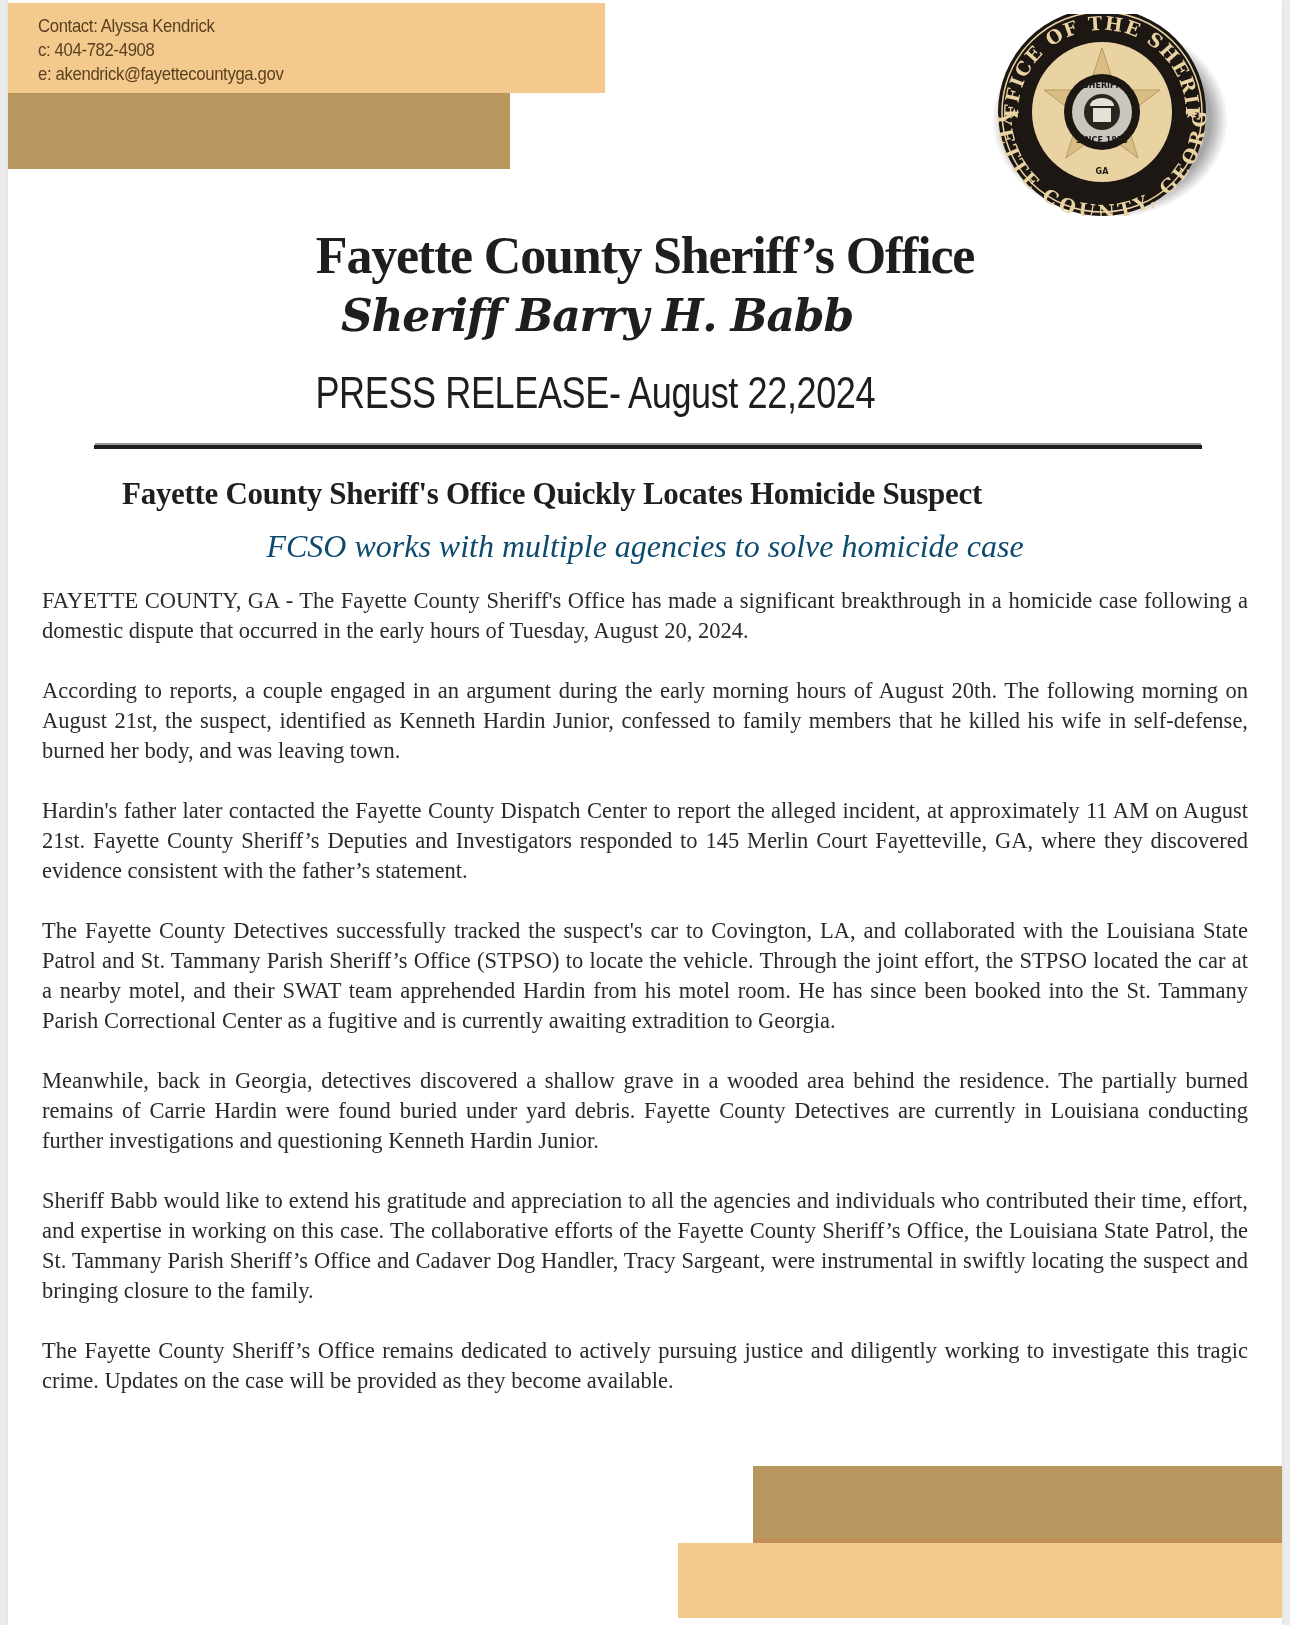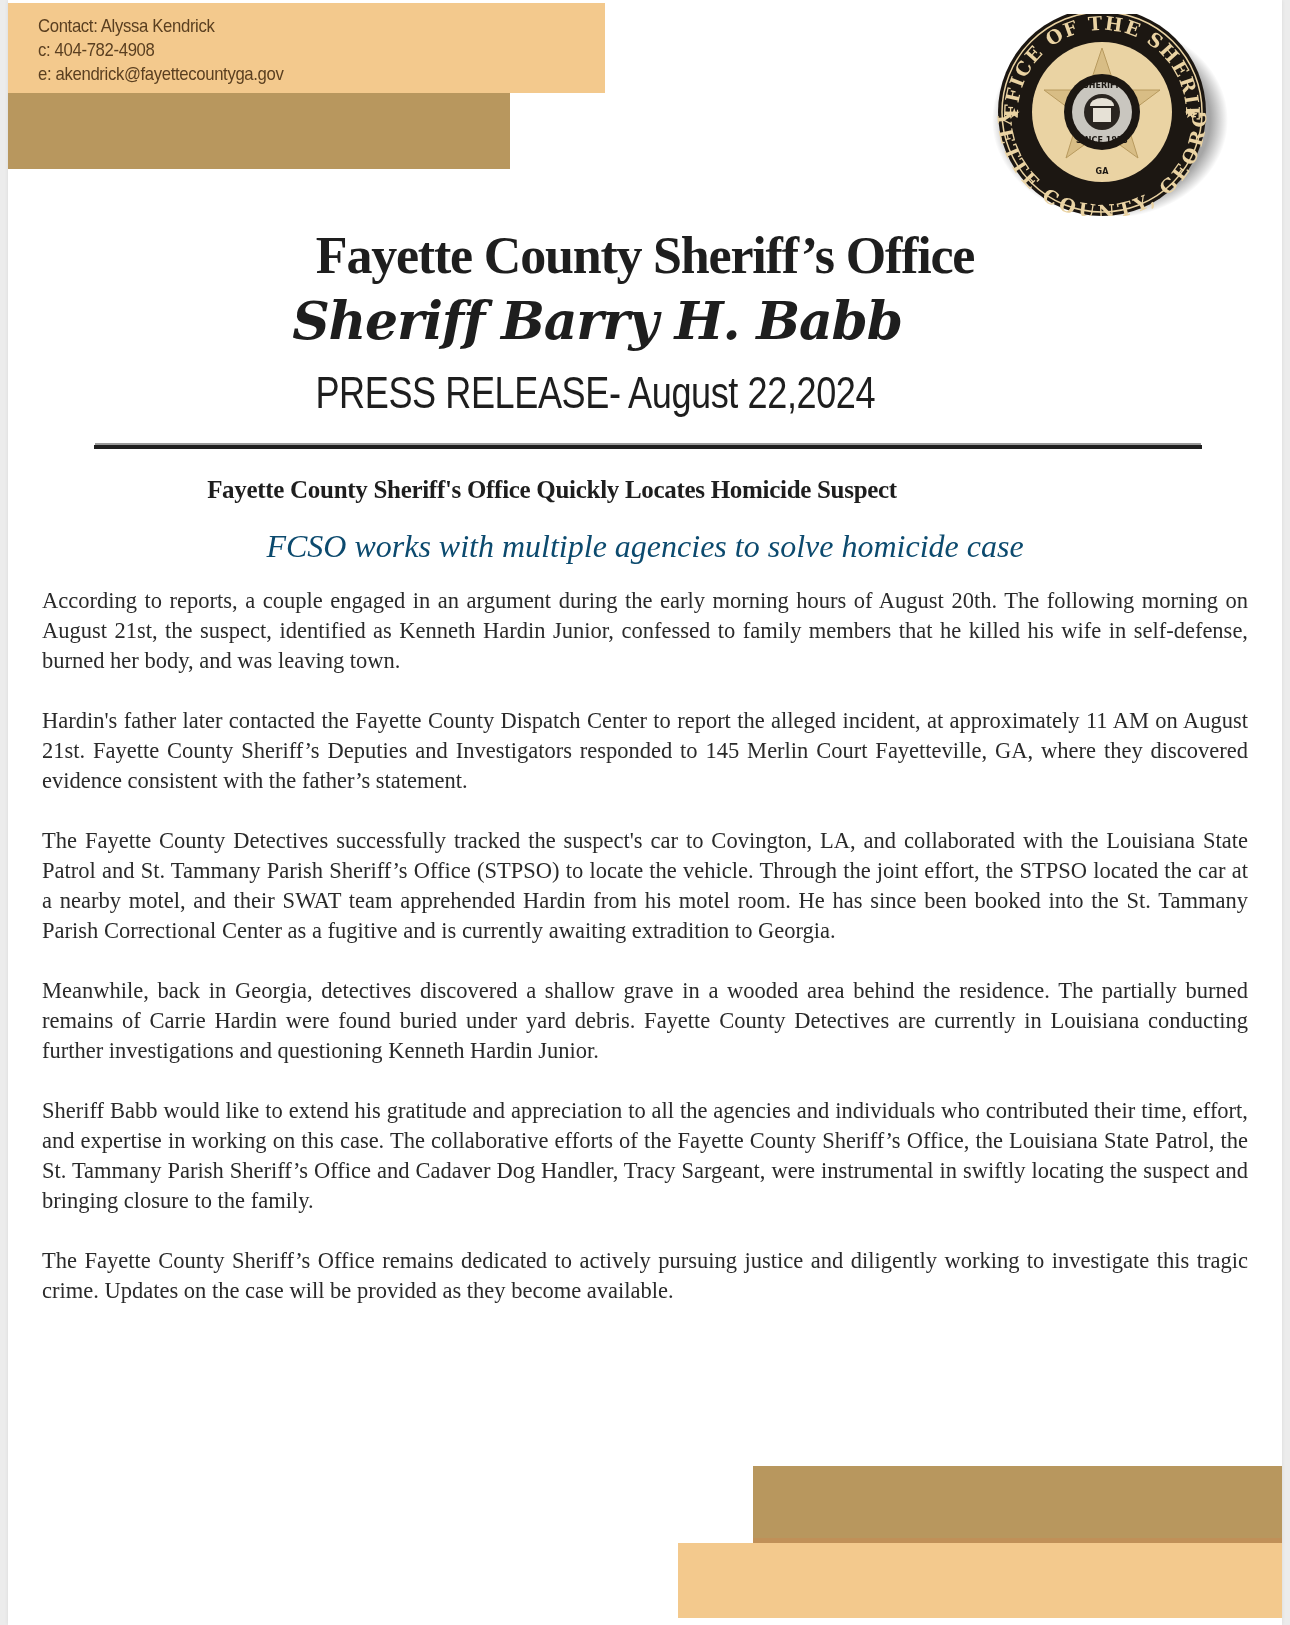--- a/index.html
+++ b/index.html
@@ -36,39 +36,39 @@
 
     
     .title-main {
       position: absolute; left: 0; top: 226px; width: 1290px; text-align: center;
       font-family: Liberation Serif, serif;
       font-weight: bold; font-size: 52px; color: #1e1e1e; letter-spacing: -1.2px;
     }
     .title-sheriff {
       position: absolute; left: 0; top: 290px; width: 1194px; text-align: center;
       font-family: "DejaVu Serif", "Liberation Serif", serif;
-      font-weight: bold; font-style: italic; font-size: 52px; color: #1e1e1e; letter-spacing: -1.2px;
+      font-weight: bold; font-style: italic; font-size: 44px; color: #1e1e1e; letter-spacing: -1.2px;
     }
     .title-press {
       position: absolute; left: 0; top: 368px; width: 1190px; text-align: center;
       font-family: "Liberation Sans", "DejaVu Sans", sans-serif;
       font-size: 44px; color: #1e1e1e; letter-spacing: -0.5px;
     }
     .title-press span { display: inline-block; transform: scaleX(0.82); }
 
     .divider {
       position: absolute; left: 94px; top: 445px; width: 1108px; height: 4px;
       background: #1f1f1f;
       box-shadow: 0 -3px 0 -1px #9a9a9a;
     }
 
     .headline {
       position: absolute; left: 0; top: 476px; width: 1104px; text-align: center;
       font-family: "Liberation Serif", "DejaVu Serif", serif;
-      font-weight: bold; font-size: 25px; color: #1e1e1e; letter-spacing: -0.3px;
+      font-weight: bold; font-size: 31px; color: #1e1e1e; letter-spacing: -0.3px;
     }
     .subheadline {
       position: absolute; left: 0; top: 528px; width: 1290px; text-align: center;
       font-family: "Liberation Serif", "DejaVu Serif", serif;
       font-style: italic; font-size: 32px; color: #0c4a6e;
     }
 
     .body {
       position: absolute; left: 42px; top: 586px; width: 1206px;
       font-family: "Liberation Serif", "DejaVu Serif", serif;
@@ -141,20 +141,21 @@
 <div class="title-main">Fayette County Sheriff’s Office</div>
 <div class="title-sheriff">Sheriff Barry H. Babb</div>
 <div class="title-press"><span>PRESS RELEASE- August 22,2024</span></div>
 
 <div class="divider"></div>
 
 <div class="headline">Fayette County Sheriff's Office Quickly Locates Homicide Suspect</div>
 <div class="subheadline">FCSO works with multiple agencies to solve homicide case</div>
 
 <div class="body">
+  <p>FAYETTE COUNTY, GA - The Fayette County Sheriff's Office has made a significant breakthrough in a homicide case following a domestic dispute that occurred in the early hours of Tuesday, August 20, 2024.</p>
   <p>According to reports, a couple engaged in an argument during the early morning hours of August 20th. The following morning on August 21st, the suspect, identified as Kenneth Hardin Junior, confessed to family members that he killed his wife in self-defense, burned her body, and was leaving town.</p>
   <p>Hardin's father later contacted the Fayette County Dispatch Center to report the alleged incident, at approximately 11 AM on August 21st. Fayette County Sheriff’s Deputies and Investigators responded to 145 Merlin Court Fayetteville, GA, where they discovered evidence consistent with the father’s statement.</p>
   <p>The Fayette County Detectives successfully tracked the suspect's car to Covington, LA, and collaborated with the Louisiana State Patrol and St. Tammany Parish Sheriff’s Office (STPSO) to locate the vehicle. Through the joint effort, the STPSO located the car at a nearby motel, and their SWAT team apprehended Hardin from his motel room. He has since been booked into the St. Tammany Parish Correctional Center as a fugitive and is currently awaiting extradition to Georgia.</p>
   <p>Meanwhile, back in Georgia, detectives discovered a shallow grave in a wooded area behind the residence.  The partially burned remains of Carrie Hardin were found buried under yard debris. Fayette County Detectives are currently in Louisiana conducting further investigations and questioning Kenneth Hardin Junior.</p>
   <p>Sheriff Babb would like to extend his gratitude and appreciation to all the agencies and individuals who contributed their time, effort, and expertise in working on this case. The collaborative efforts of the Fayette County Sheriff’s Office, the Louisiana State Patrol, the St. Tammany Parish Sheriff’s Office and Cadaver Dog Handler, Tracy Sargeant, were instrumental in swiftly locating the suspect and bringing closure to the family.</p>
   <p>The Fayette County Sheriff’s Office remains dedicated to actively pursuing justice and diligently working to investigate this tragic crime. Updates on the case will be provided as they become available.</p>
 </div>
 
 <div class="bar-dark-bottom"></div>
 <div class="bar-light-bottom"></div>

